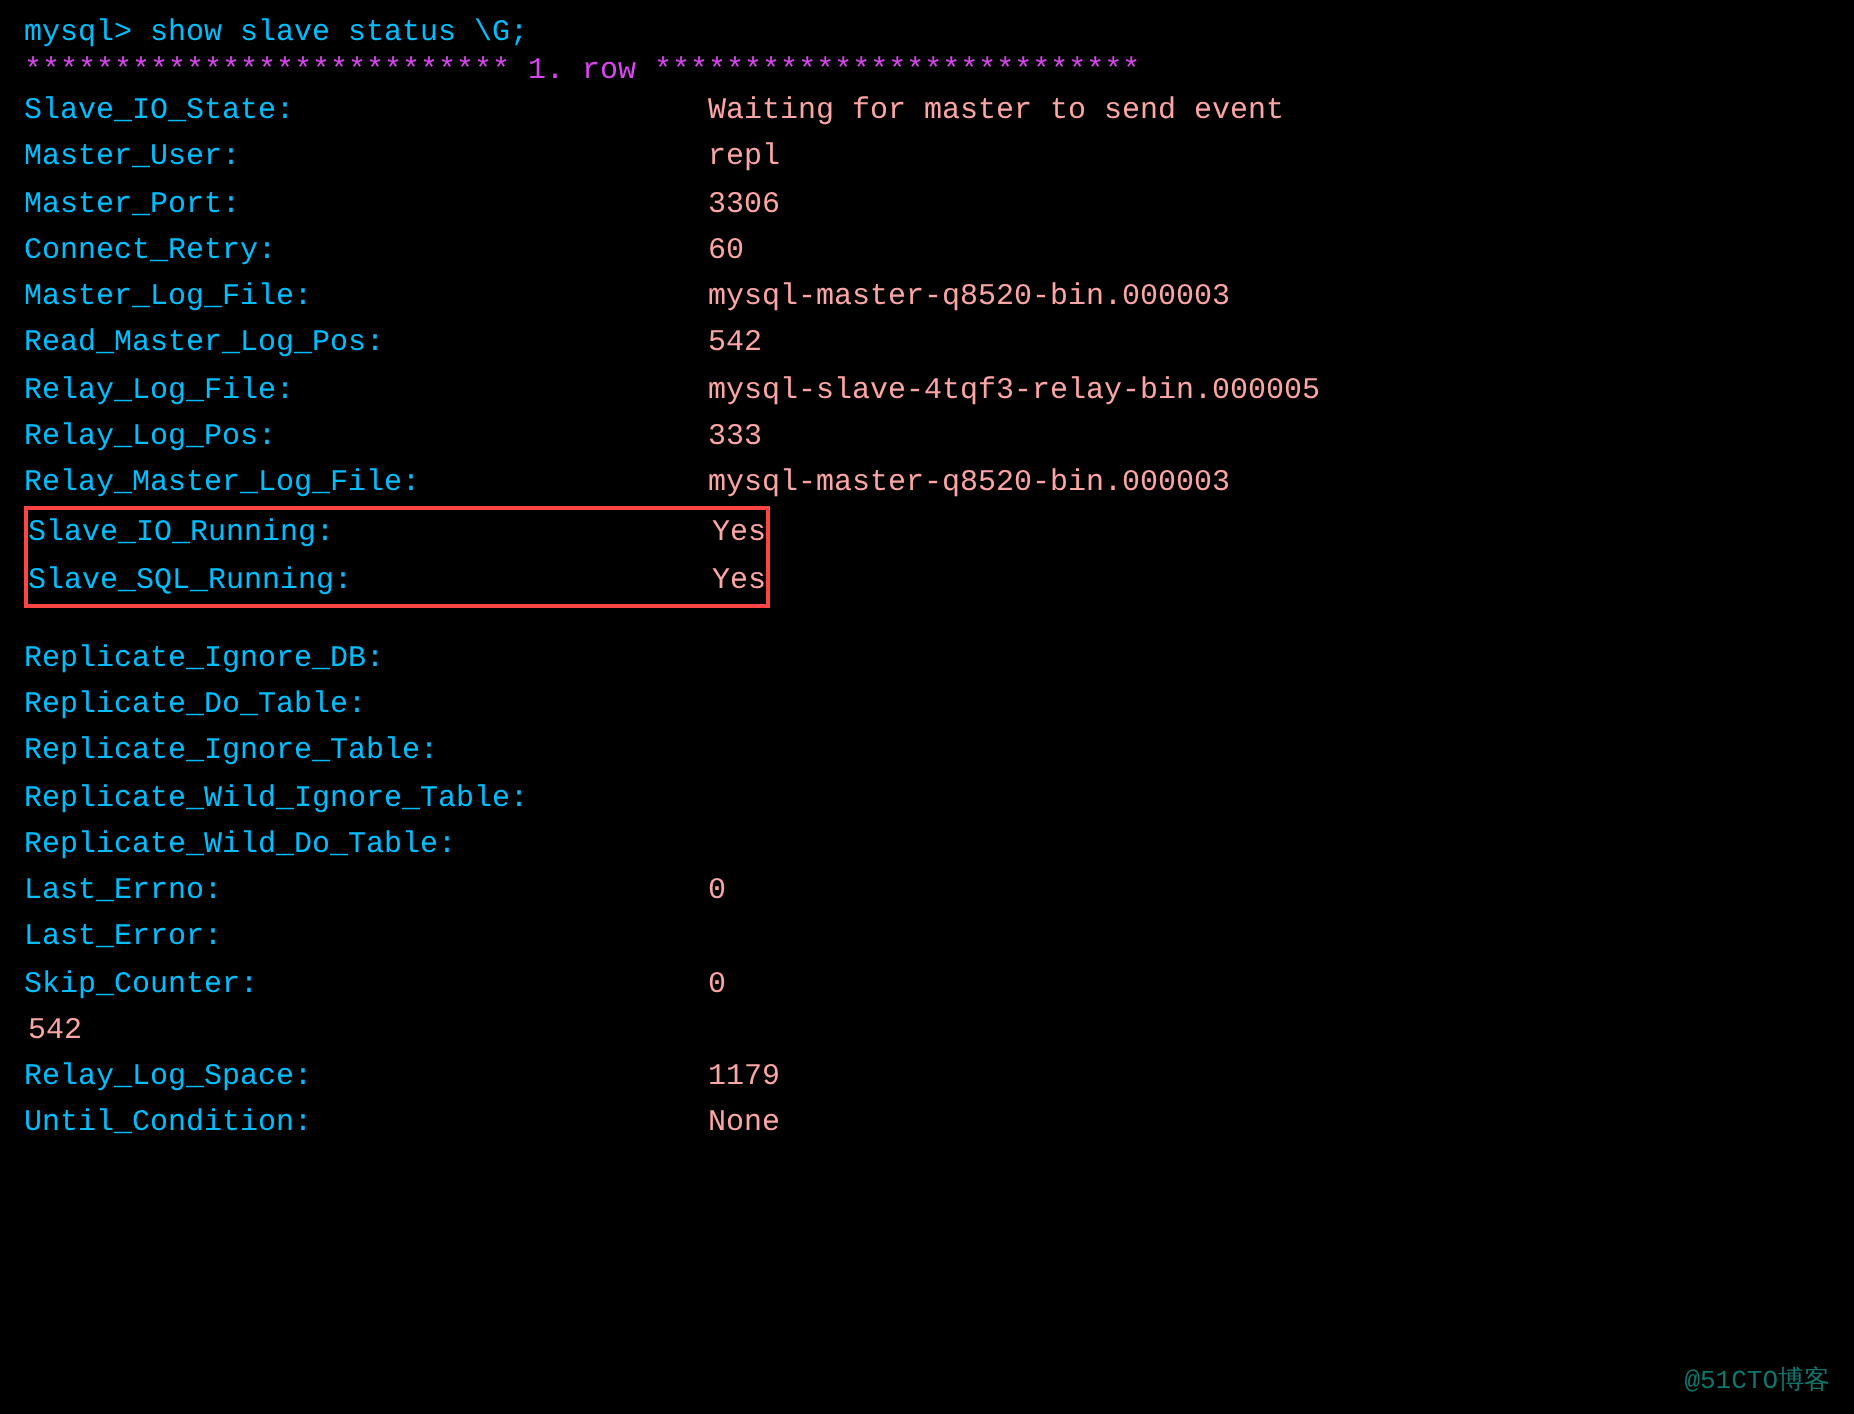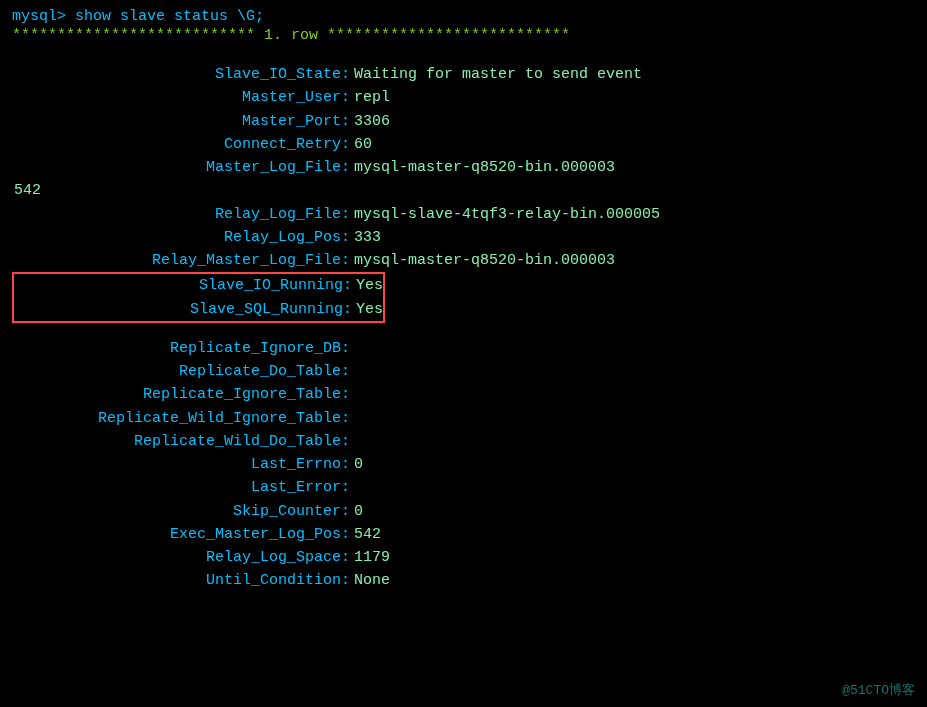--- a/index.html
+++ b/index.html
@@ -26,38 +26,38 @@
       position: relative;
       overflow: hidden;
     }
 
     .prompt-line {
       color: #00BFFF;
       margin-bottom: 2px;
     }
 
     .separator-line {
-      color: #84cc16;
-      margin-bottom: 19px;
+      color: #d946ef;
+      margin-bottom: 0;
     }
 
     .output-row {
       display: flex;
       line-height: 1.55;
     }
 
     .field-name {
       color: #00BFFF;
-      text-align: right;
+      text-align: left;
       min-width: 340px;
       padding-right: 2px;
     }
 
     .field-value {
-      color: #86efac;
+      color: #fca5a5;
       padding-left: 2px;
     }
 
     .watermark {
       position: absolute;
       bottom: 8px;
       right: 12px;
       color: #0f766e;
       font-size: 13px;
     }
@@ -83,20 +83,21 @@
       </div>
       <div class="output-row">
         <span class="field-name">         Connect_Retry:</span>
         <span class="field-value"> 60</span>
       </div>
       <div class="output-row">
         <span class="field-name">         Master_Log_File:</span>
         <span class="field-value"> mysql-master-q8520-bin.000003</span>
       </div>
       <div class="output-row">
+        <span class="field-name">         Read_Master_Log_Pos:</span>
         <span class="field-value"> 542</span>
       </div>
       <div class="output-row">
         <span class="field-name">         Relay_Log_File:</span>
         <span class="field-value"> mysql-slave-4tqf3-relay-bin.000005</span>
       </div>
       <div class="output-row">
         <span class="field-name">         Relay_Log_Pos:</span>
         <span class="field-value"> 333</span>
       </div>
@@ -140,21 +141,20 @@
       </div>
       <div class="output-row">
         <span class="field-name">         Last_Error:</span>
         <span class="field-value"> </span>
       </div>
       <div class="output-row">
         <span class="field-name">         Skip_Counter:</span>
         <span class="field-value"> 0</span>
       </div>
       <div class="output-row">
-        <span class="field-name">         Exec_Master_Log_Pos:</span>
         <span class="field-value"> 542</span>
       </div>
       <div class="output-row">
         <span class="field-name">         Relay_Log_Space:</span>
         <span class="field-value"> 1179</span>
       </div>
       <div class="output-row">
         <span class="field-name">         Until_Condition:</span>
         <span class="field-value"> None</span>
       </div>

